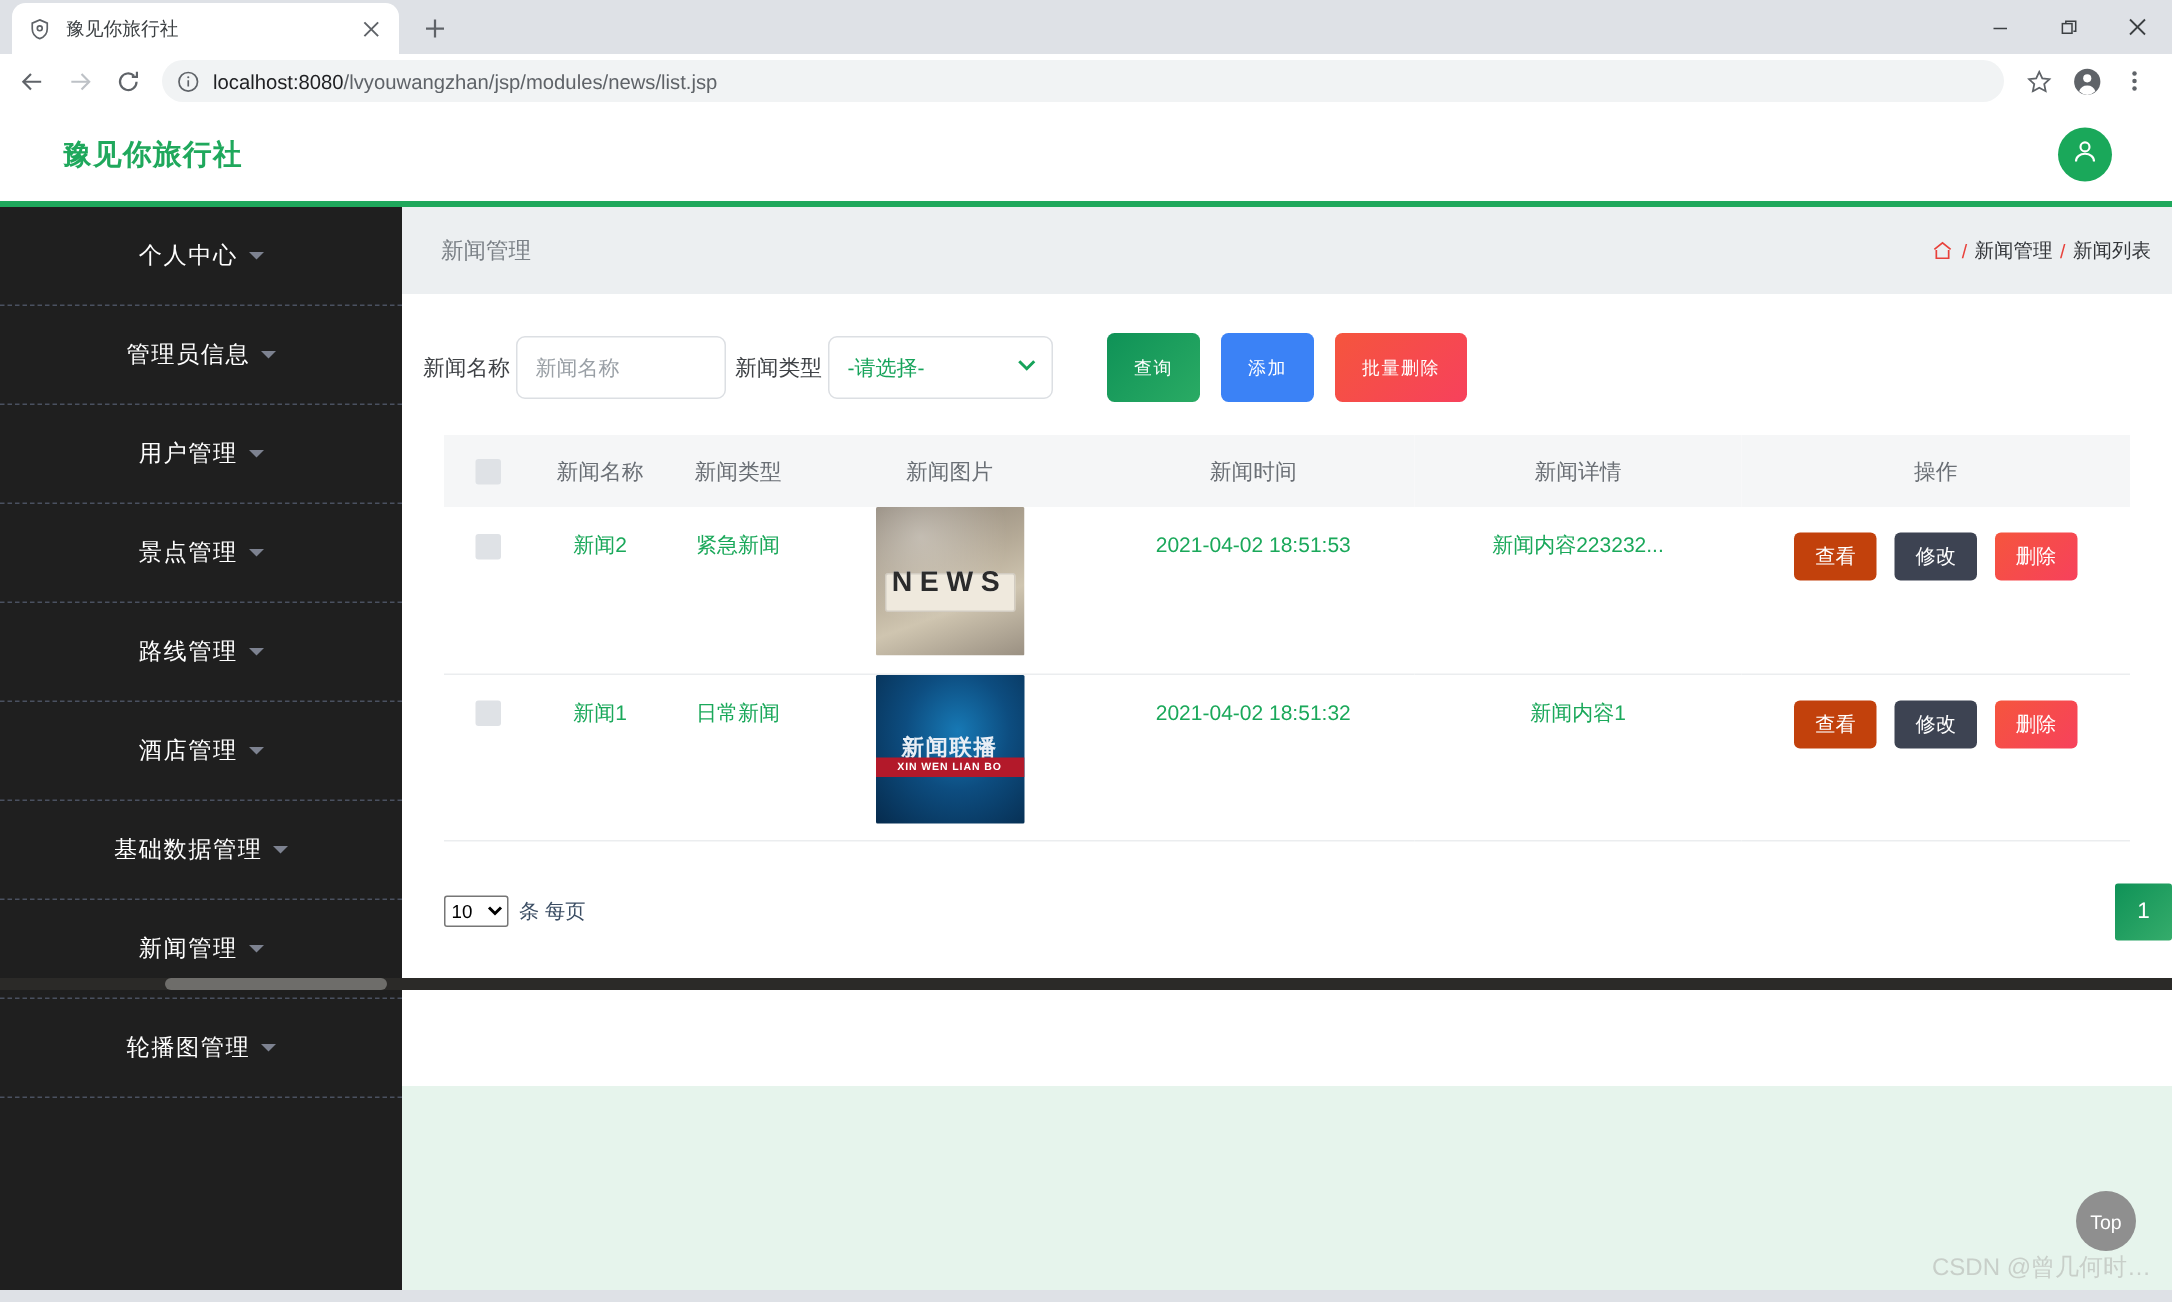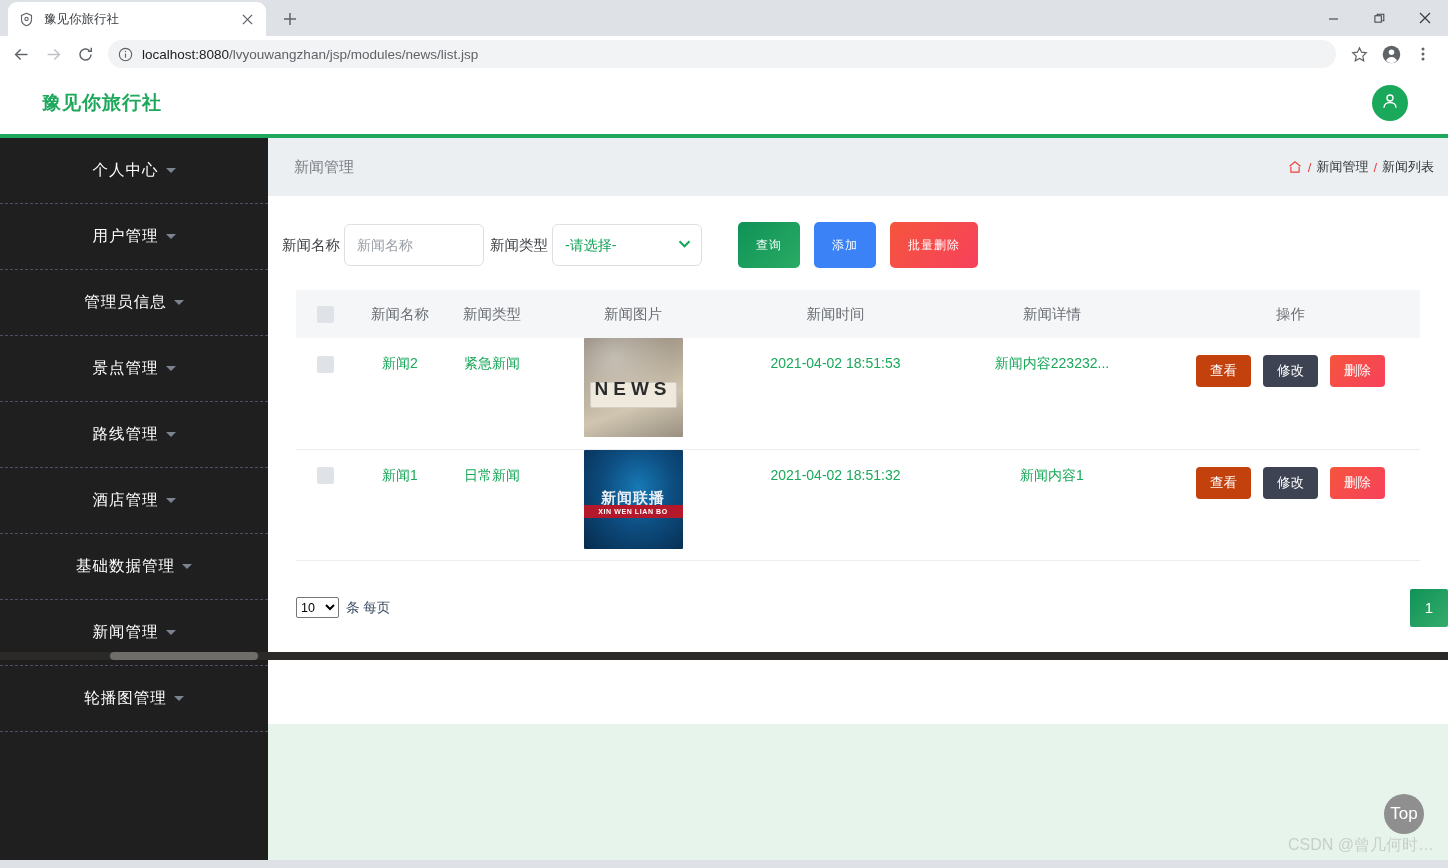--- a/index.html
+++ b/index.html
@@ -245,21 +245,21 @@
   .pagetext { font-size: 13.5px; color: #3b4d63; margin-left: 7px; }
   .pagebtn {
     position: absolute; right: 0px; top: 28px;
     width: 38px; height: 38px; background: linear-gradient(135deg,#0f9257,#35ac6b);
     color: #fff; font-size: 15px; display: flex; align-items: center;
     justify-content: center; border-radius: 2px;
   }
 
   .topbtn {
     position: absolute; right: 24px; bottom: 26px; width: 40px; height: 40px;
-    border-radius: 50%; background: #8f8f8f; color: #fff; font-size: 17px;
+    border-radius: 50%; background: #8f8f8f; color: #fff; font-size: 13px;
     display: flex; align-items: center; justify-content: center;
   }
   .watermark {
     position: absolute; right: 14px; bottom: 4px; font-size: 16px;
     color: #c8cfc9; white-space: nowrap;
   }
   .hscroll {
     position: absolute; left: 0; bottom: 0; width: 1448px; height: 8px;
     background: #2b2a28;
   }
@@ -386,25 +386,25 @@
     <div class="greenbar"></div>
 
     <div class="body-wrap">
 
       <nav class="sidebar">
         <div class="nav-item">
           <span>个人中心</span>
           <span class="caret"></span>
         </div>
         <div class="nav-item">
+          <span>管理员信息</span>
+          <span class="caret"></span>
+        </div>
+        <div class="nav-item">
           <span>用户管理</span>
-          <span class="caret"></span>
-        </div>
-        <div class="nav-item">
-          <span>管理员信息</span>
           <span class="caret"></span>
         </div>
         <div class="nav-item">
           <span>景点管理</span>
           <span class="caret"></span>
         </div>
         <div class="nav-item">
           <span>路线管理</span>
           <span class="caret"></span>
         </div>

